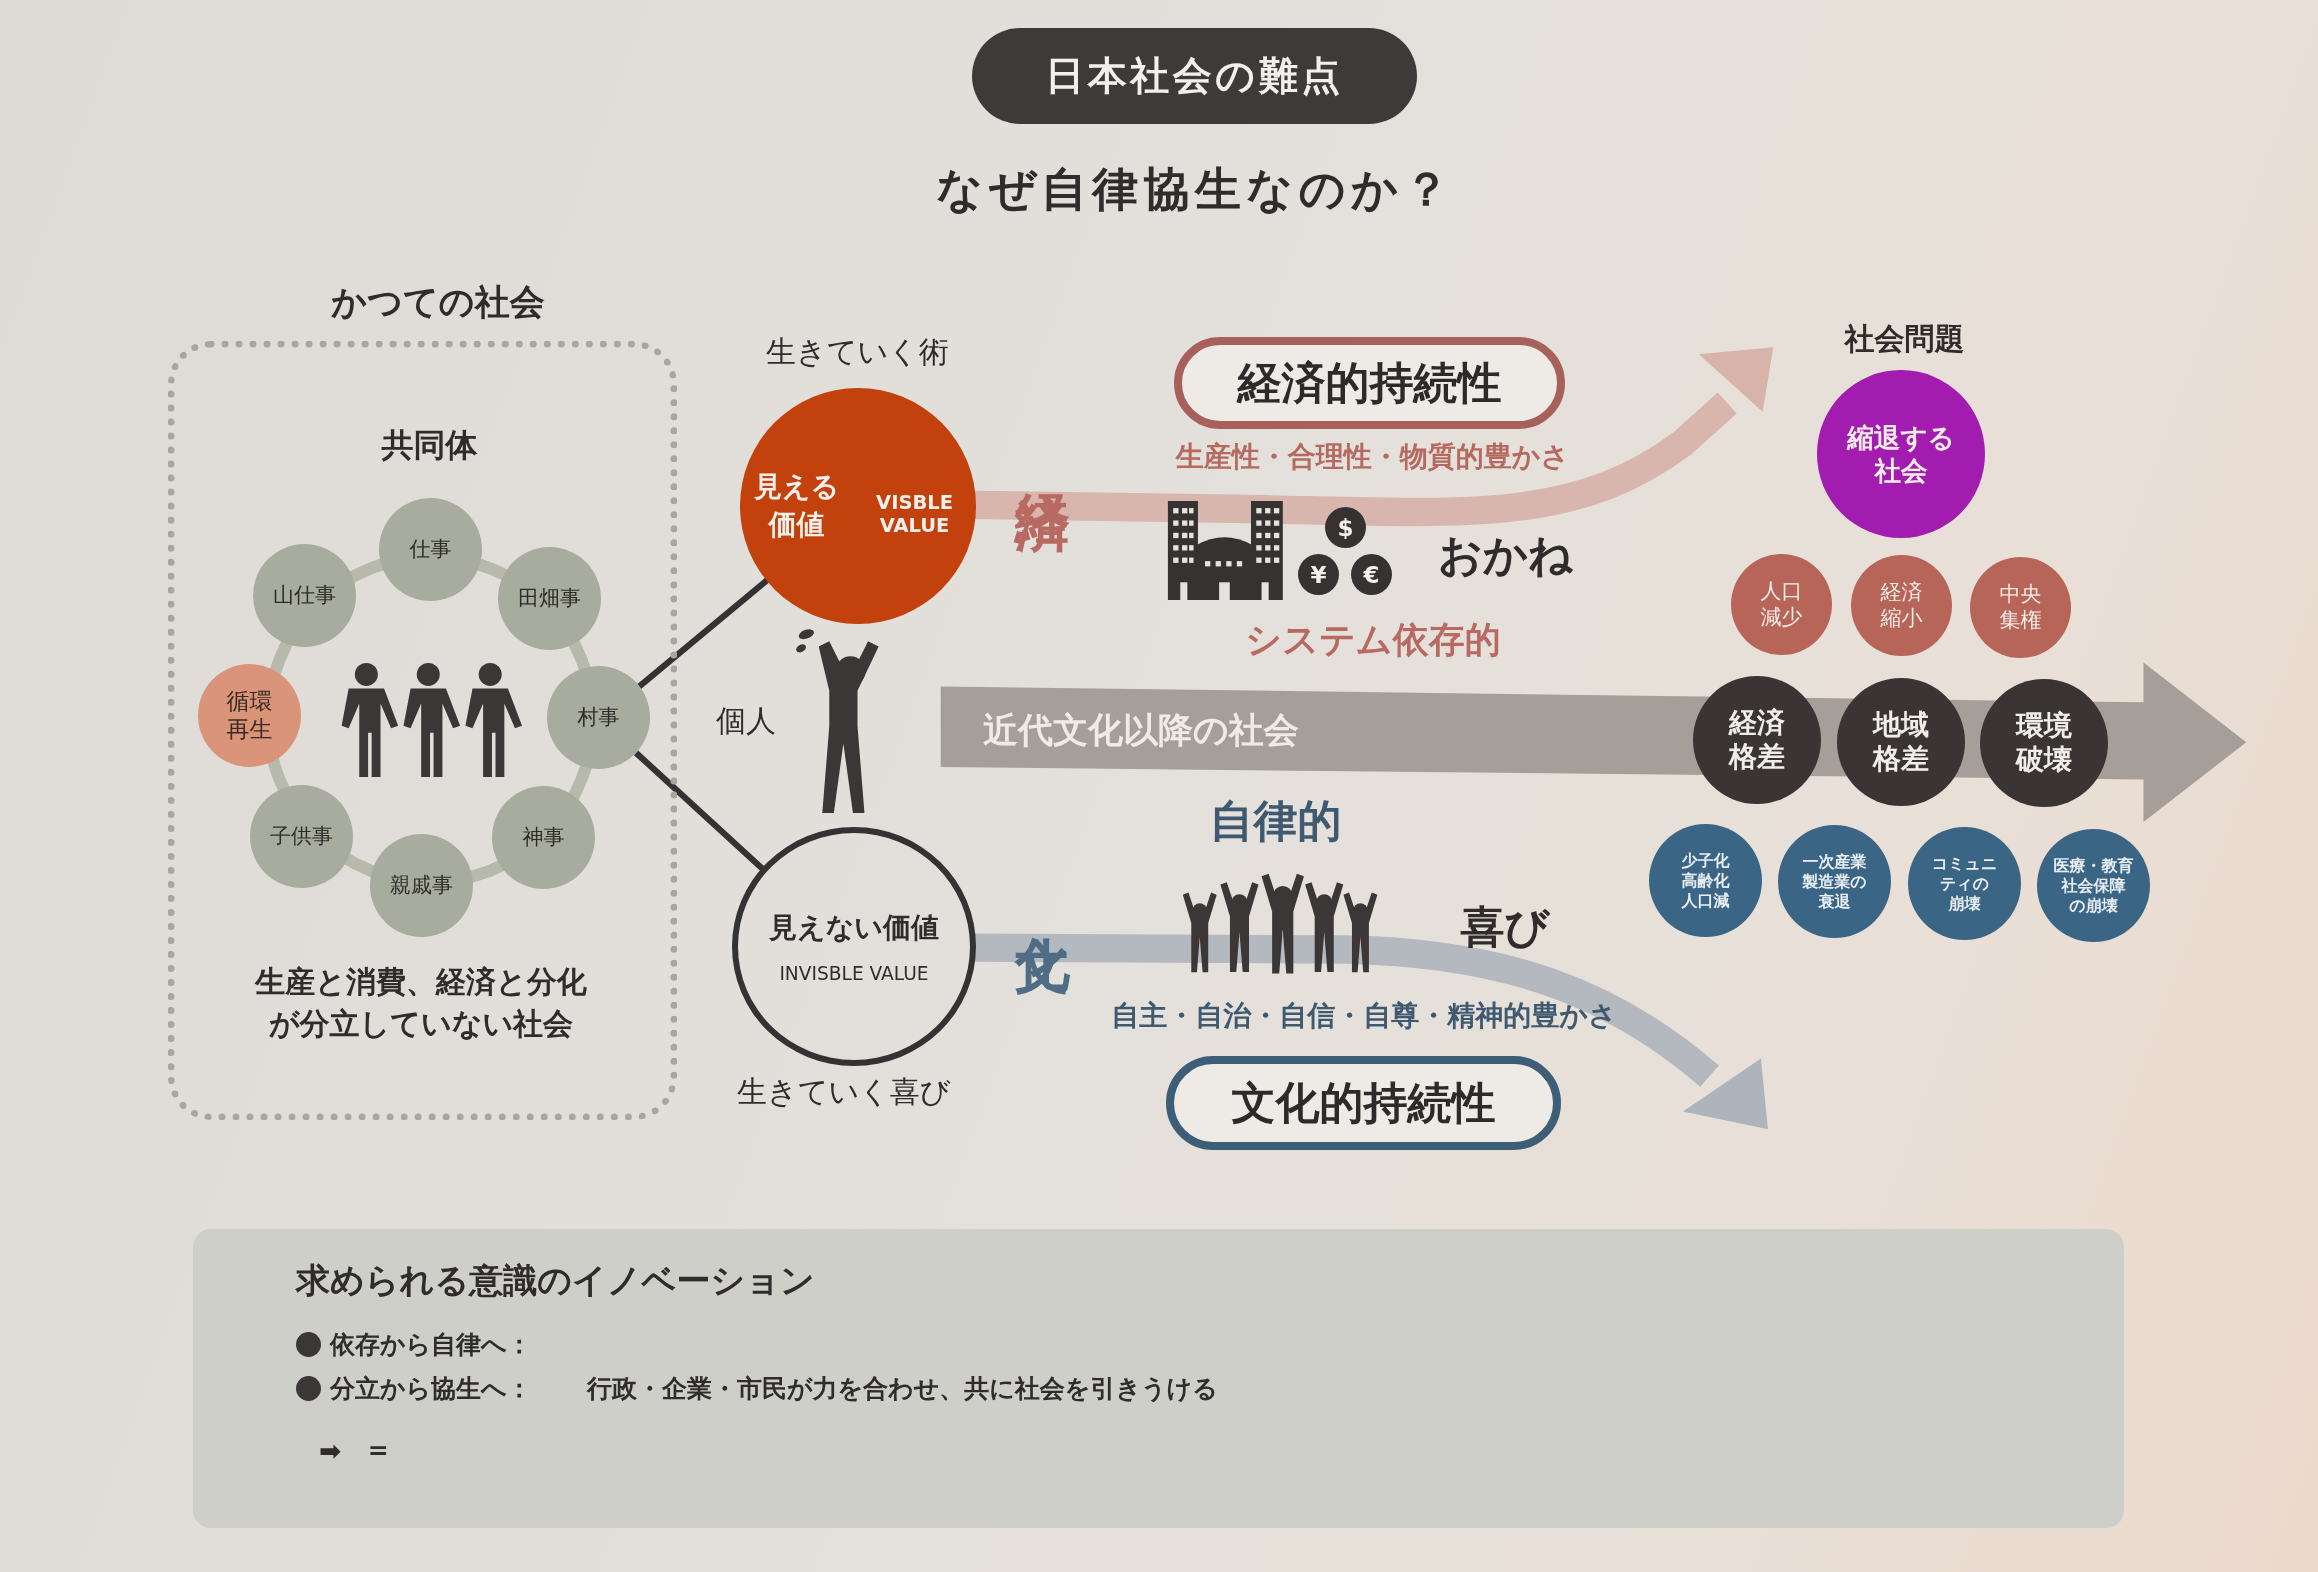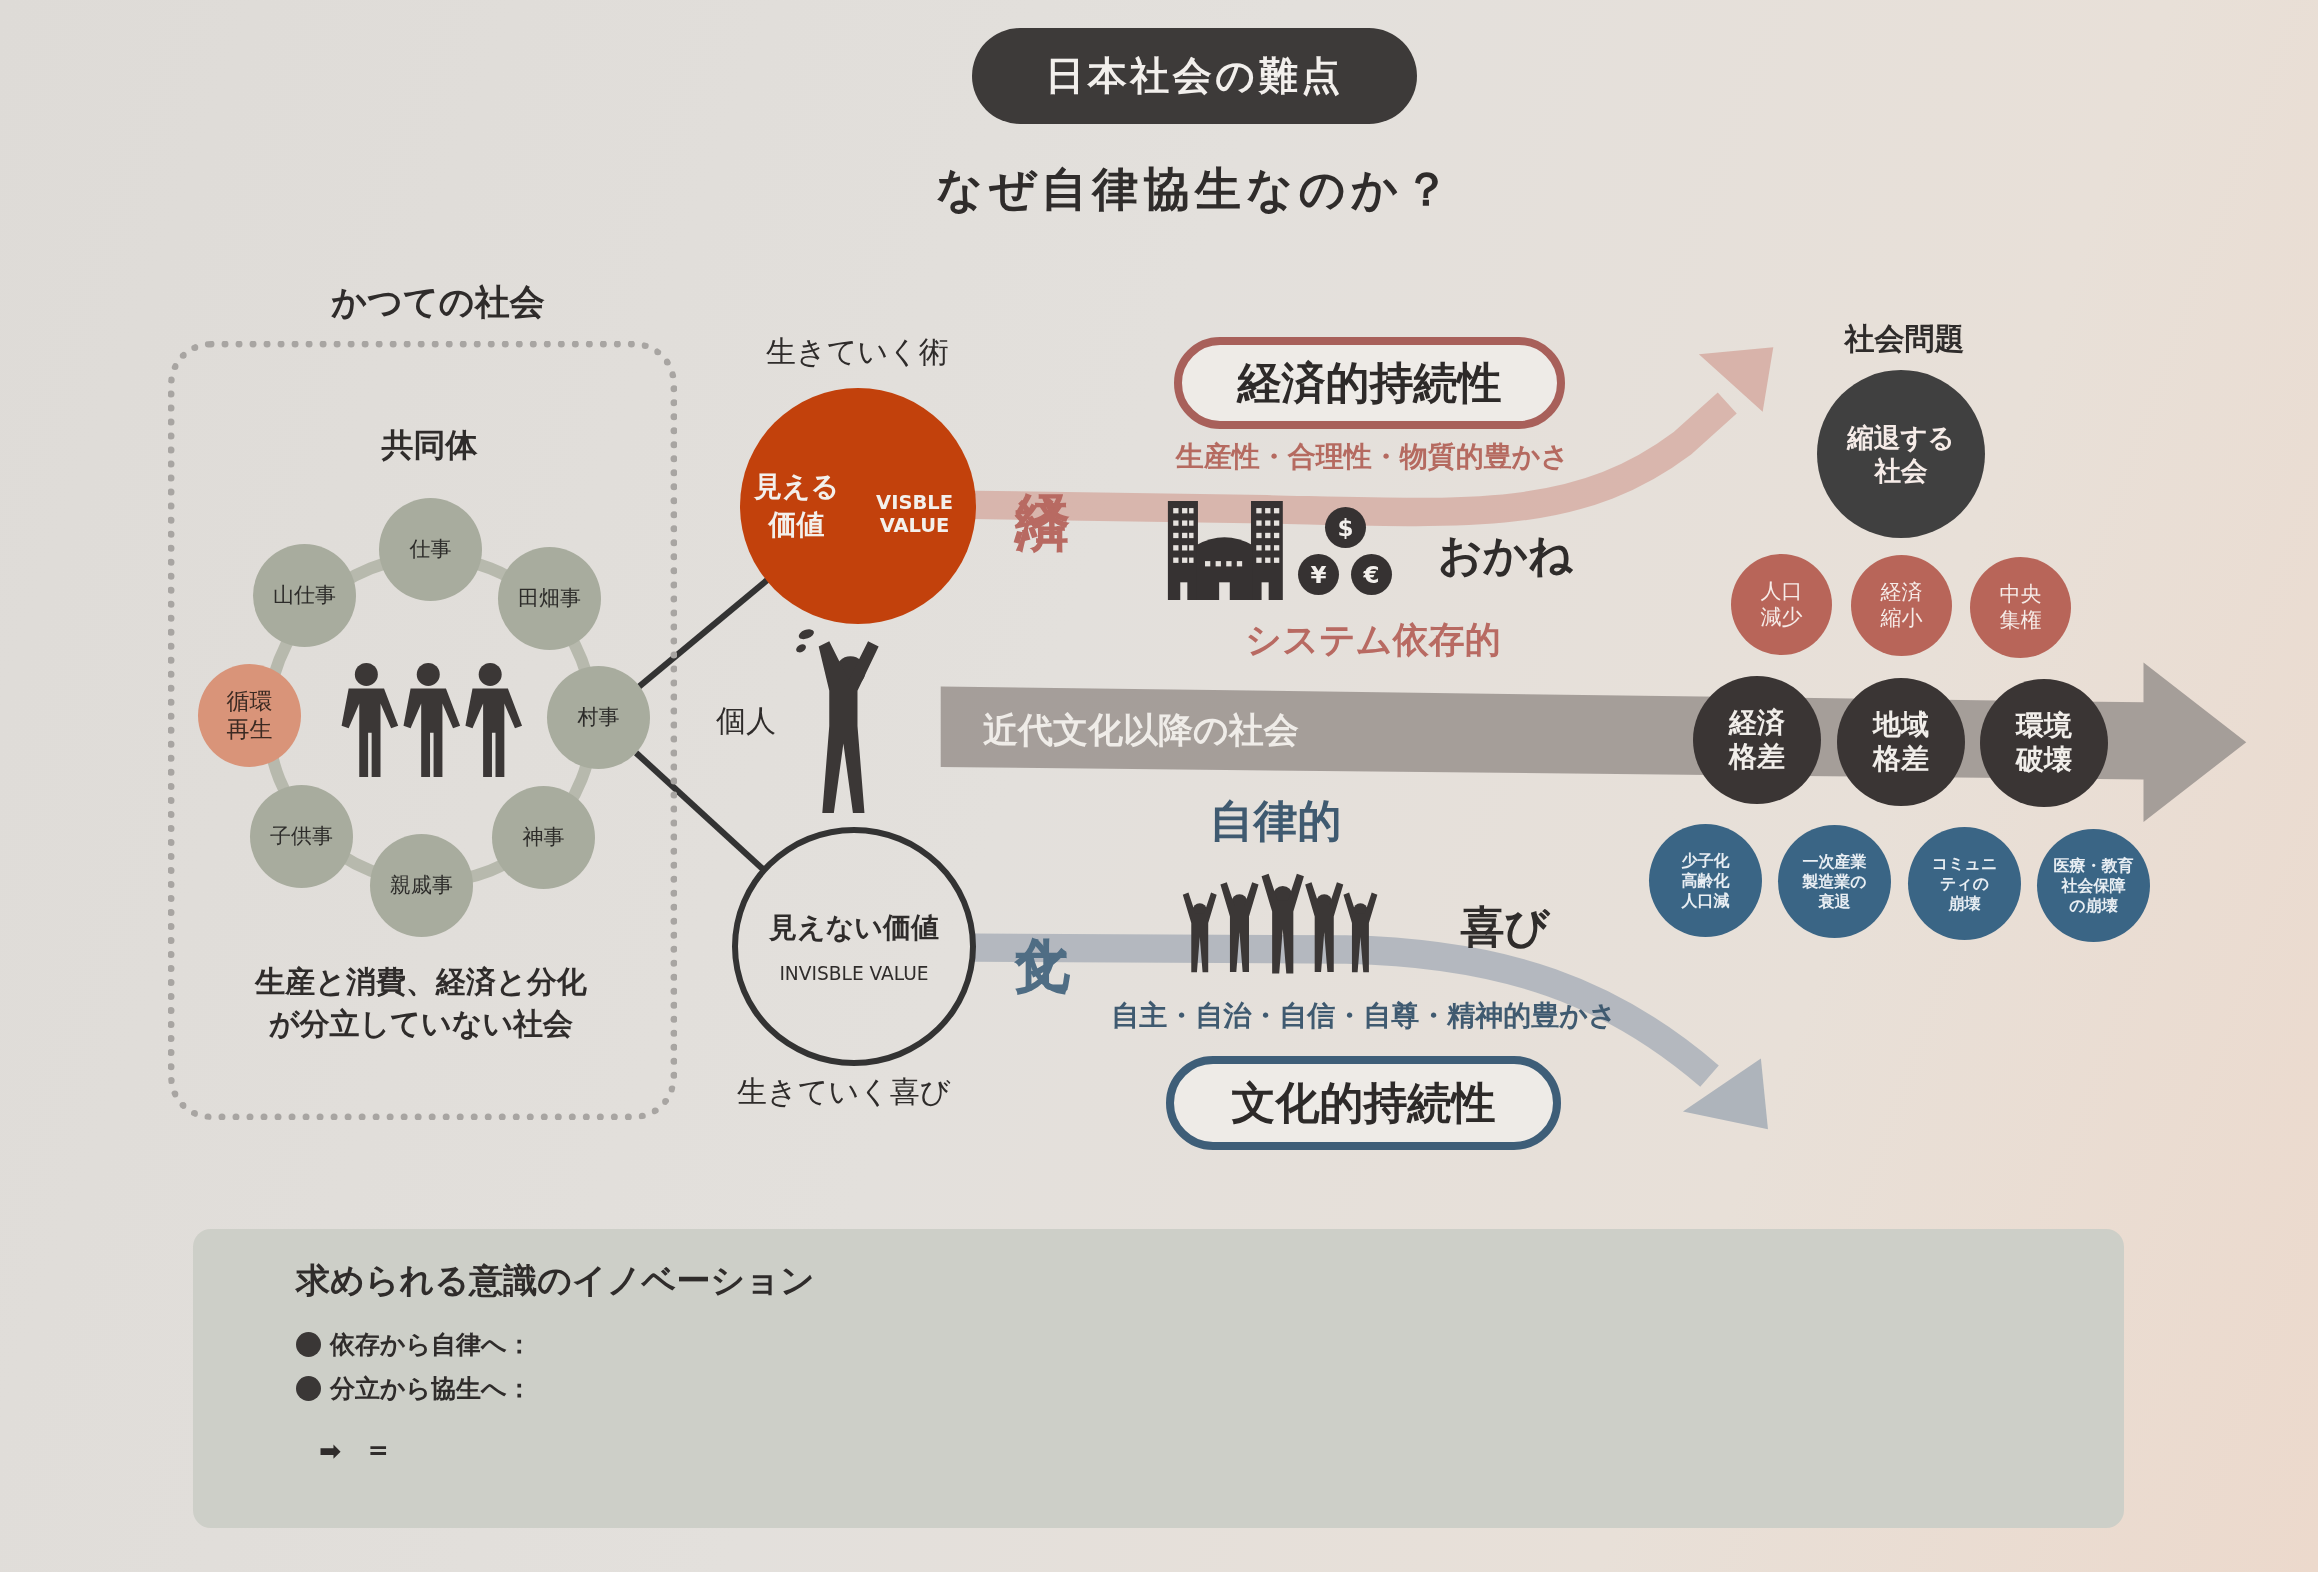--- a/index.html
+++ b/index.html
@@ -46,21 +46,21 @@
   .jiritsu { left:1187px; top:790px; width:177px; height:62px; font-size:44px; font-weight:bold; color:#3f5a70; }
   .okane { left:1426px; top:524px; width:159px; height:62px; font-size:44px; font-weight:bold; color:#2f2c2b; }
   .yorokobi { left:1452px; top:896px; width:106px; height:62px; font-size:44px; font-weight:bold; color:#2f2c2b; }
 
   .coin { width:41px; height:41px; background:#363232; color:#f2efec; font-size:23px; font-weight:bold; }
 
   
   .band-text { left:983px; top:707px; width:443px; height:50px; font-size:35px; font-weight:bold; color:#efece8; }
 
   .social-title { left:1807px; top:314px; width:195px; height:50px; font-size:30px; font-weight:bold; }
-  .big-red { left:1817px; top:370px; width:168px; height:168px; background:#404040; color:#f6ece8; font-size:26.6px; font-weight:bold; line-height:1.25; }
+  .big-red { left:1817px; top:370px; width:168px; height:168px; background:#a21caf; color:#f6ece8; font-size:26.6px; font-weight:bold; line-height:1.25; }
   .small-red { width:101px; height:101px; background:#b86559; color:#f6ece8; font-size:21px; line-height:1.2; }
   .dark-c { width:128px; height:128px; background:#3a3534; color:#f1eeea; font-size:28px; font-weight:bold; line-height:1.2; }
   .blue-c { width:113px; height:113px; background:#3a6585; color:#e8eef3; font-size:16px; font-weight:bold; line-height:1.25; }
 
   
   .bottom-box { left:193px; top:1229px; width:1931px; height:299px; background:#cdcfc8; border-radius:17.7px; }
   .bb-title { left:296px; top:1258px; width:797px; height:50px; font-size:34px; font-weight:bold; color:#2f2c2b; }
   .bb-row { left:296px; height:39px; font-size:25px; color:#2f2c2b; display:flex; align-items:center; font-weight:bold; }
   .bb-row .bullet { width:25px; height:25px; border-radius:50%; background:#3a3736; margin-right:8.9px; flex:none; }
   .bb-row .head { width:257px; }
@@ -272,18 +272,19 @@
 
 <div class="abs bottom-box"></div>
 <div class="abs bb-title">求められる意識のイノベーション</div>
 <div class="abs bb-row" style="top:1325px;">
   <span class="bullet"></span>
   <span class="head">依存から自律へ：</span>
 </div>
 <div class="abs bb-row" style="top:1369px;">
   <span class="bullet"></span>
   <span class="head">分立から協生へ：</span>
+  <span>行政・企業・市民が力を合わせ、共に社会を引きうける</span>
 </div>
 <div class="abs bb-concl">
   <span class="arrow">➡</span>
   <span class="eq">=</span>
 </div>
 
 
 </body></html>

